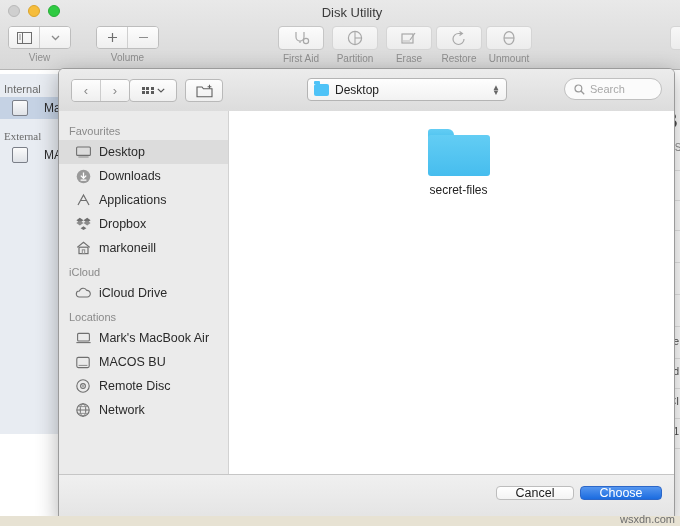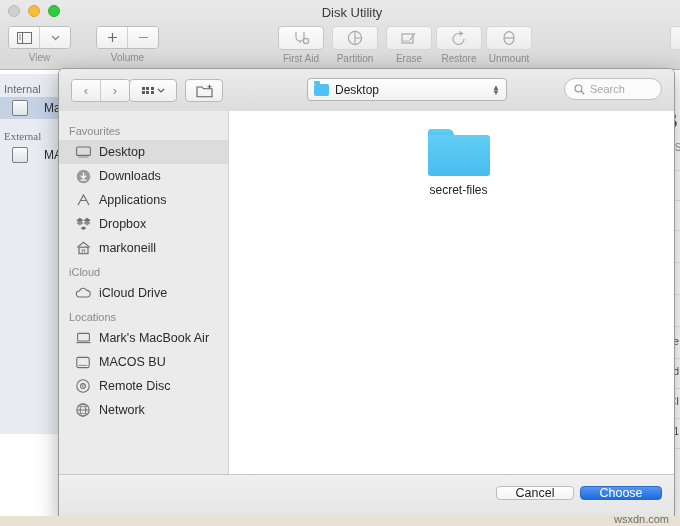--- a/index.html
+++ b/index.html
@@ -442,21 +442,21 @@
   
   .desktop-strip {
     position: absolute;
     left: 0; bottom: 0;
     width: 680px;
     height: 10px;
     background: #e7e2d3;
   }
   .watermark {
     position: absolute;
-    right: 11px; bottom: 1px;
+    right: 5px; bottom: 1px;
     font-size: 11px;
     color: #6d6d6d;
   }
 </style>
 </head>
 <body>
 
 <div id="disk-utility-window">
 
   <div class="du-titlebar">

